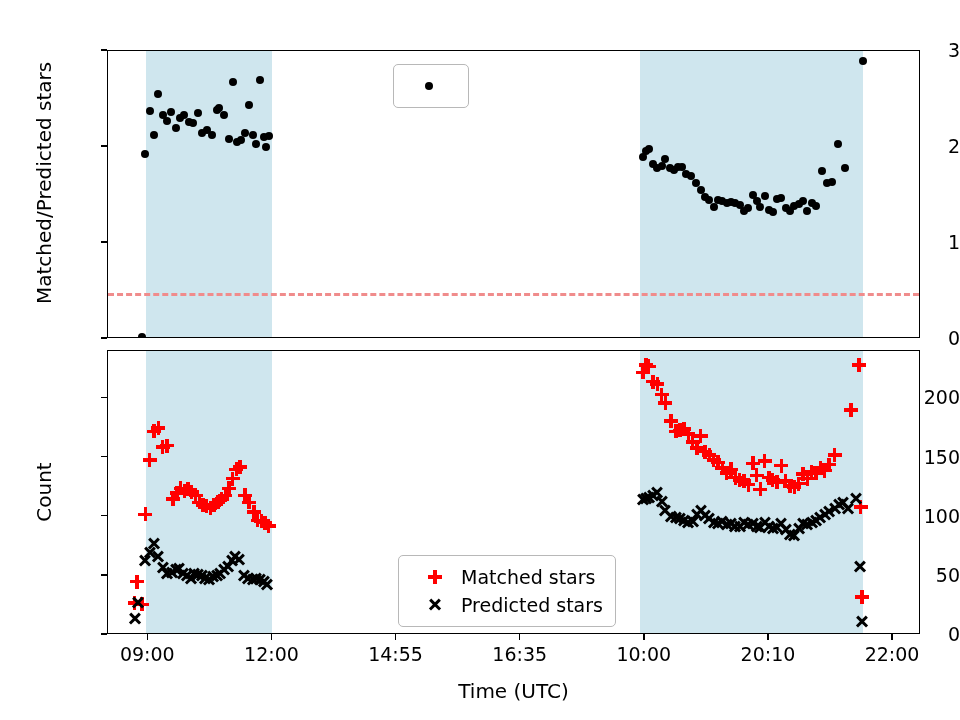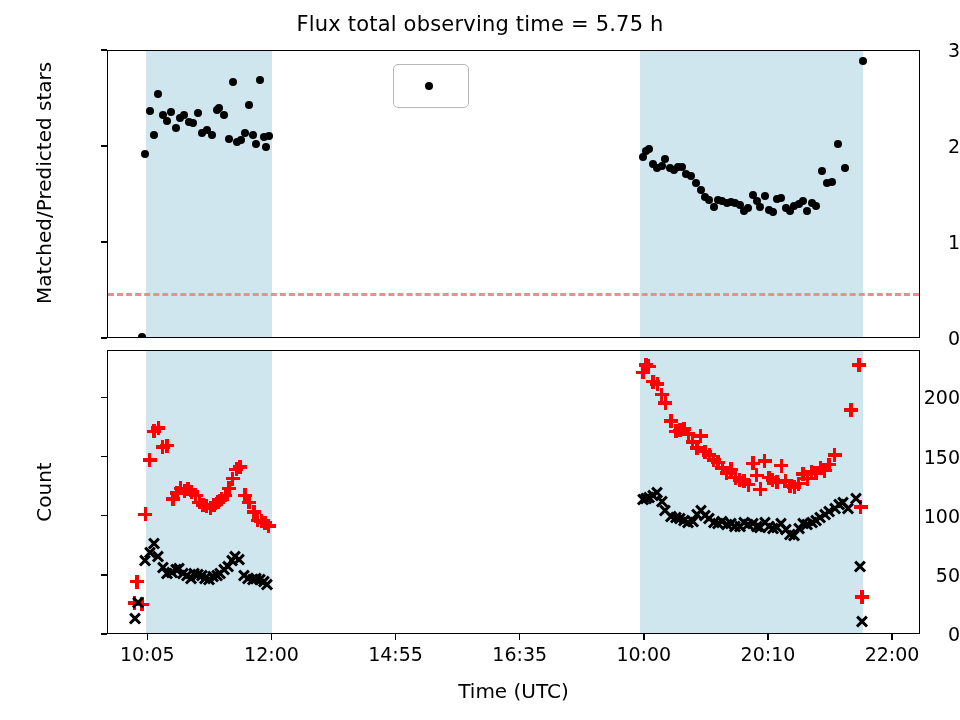--- a/index.html
+++ b/index.html
@@ -156,21 +156,20 @@
     width: 48px; height: 0;
     border-top: 3.4px dashed #f08c8c;
   }
   .key-mk { position: absolute; left: 26px; top: 11px; }
 </style>
 </head>
 <body>
 
 <div id="figure">
 
-  <div class="title">Flux total observing time = 5.75 h</div>
 
   <div class="axes" id="axes-top">
       <div class="span-shade" style="left: 38.4779px; width: 125.984px; background: rgb(207, 230, 238);"></div>
       <div class="span-shade" style="left: 532.484px; width: 222.799px; background: rgb(207, 230, 238);"></div>
       <div class="pt" style="background: rgb(0, 0, 0); left: 34.1336px; top: 286.08px;"></div>
       <div class="pt" style="background: rgb(0, 0, 0); left: 37.2366px; top: 102.72px;"></div>
       <div class="pt" style="background: rgb(0, 0, 0); left: 41.5809px; top: 59.52px;"></div>
       <div class="pt" style="background: rgb(0, 0, 0); left: 45.9252px; top: 84.48px;"></div>
       <div class="pt" style="background: rgb(0, 0, 0); left: 50.2695px; top: 43.2px;"></div>
       <div class="pt" style="background: rgb(0, 0, 0); left: 54.6137px; top: 64.32px;"></div>
@@ -958,21 +957,21 @@
       <div class="ytick-label" style="top: 515.667px; width: 95px;">100</div>
       <div class="tickmark-y" style="left: 101px; top: 514.867px;"></div>
       <div class="ytick-label" style="top: 456.5px; width: 95px;">150</div>
       <div class="tickmark-y" style="left: 101px; top: 455.7px;"></div>
       <div class="ytick-label" style="top: 397.333px; width: 95px;">200</div>
       <div class="tickmark-y" style="left: 101px; top: 396.533px;"></div>
     </div>
   <div class="ylabel" id="bottom-ylabel" style="left: -46px; top: 480px; width: 180px; text-align: center; transform: rotate(-90deg);">Count</div>
 
   <div id="xlabels">
-      <div class="xtick-label" style="left: 147.34px; top: 643px;">10:05</div>
+      <div class="xtick-label" style="left: 147.34px; top: 643px;">09:00</div>
       <div class="tickmark-x" style="left: 146.54px; top: 634px;"></div>
       <div class="xtick-label" style="left: 271.462px; top: 643px;">12:00</div>
       <div class="tickmark-x" style="left: 270.662px; top: 634px;"></div>
       <div class="xtick-label" style="left: 395.584px; top: 643px;">14:55</div>
       <div class="tickmark-x" style="left: 394.784px; top: 634px;"></div>
       <div class="xtick-label" style="left: 519.706px; top: 643px;">16:35</div>
       <div class="tickmark-x" style="left: 518.906px; top: 634px;"></div>
       <div class="xtick-label" style="left: 643.828px; top: 643px;">10:00</div>
       <div class="tickmark-x" style="left: 643.028px; top: 634px;"></div>
       <div class="xtick-label" style="left: 767.95px; top: 643px;">20:10</div>
@@ -982,14 +981,34 @@
     </div>
   <div class="xlabel" id="xlabel" style="left: 0px; top: 679px; width: 960px; text-indent: 67px;">Time (UTC)</div>
 
   <div class="legend" id="legend-top" style="left: 393px; top: 64px;">
       <div class="legend-row">
         <div class="legend-key">
           <div class="key-dot" style="background: rgb(0, 0, 0);"></div>
         </div>
       </div>
     </div>
+  <div class="legend" id="legend-bottom" style="left: 398px; top: 555px;">
+      <div class="legend-row">
+        <div class="legend-key">
+          <div class="mk plus key-mk" style="position: absolute; left: 26px; top: 11px;">
+            <i class="h" style="background: rgb(255, 0, 0);"></i>
+            <i class="v" style="background: rgb(255, 0, 0);"></i>
+          </div>
+        </div>
+        <div class="legend-text">Matched stars</div>
+      </div>
+      <div class="legend-row">
+        <div class="legend-key">
+          <div class="mk cross key-mk" style="position: absolute; left: 26px; top: 11px;">
+            <i class="a" style="background: rgb(0, 0, 0);"></i>
+            <i class="b" style="background: rgb(0, 0, 0);"></i>
+          </div>
+        </div>
+        <div class="legend-text">Predicted stars</div>
+      </div>
+    </div>
 
 </div>
 
 </body></html>

